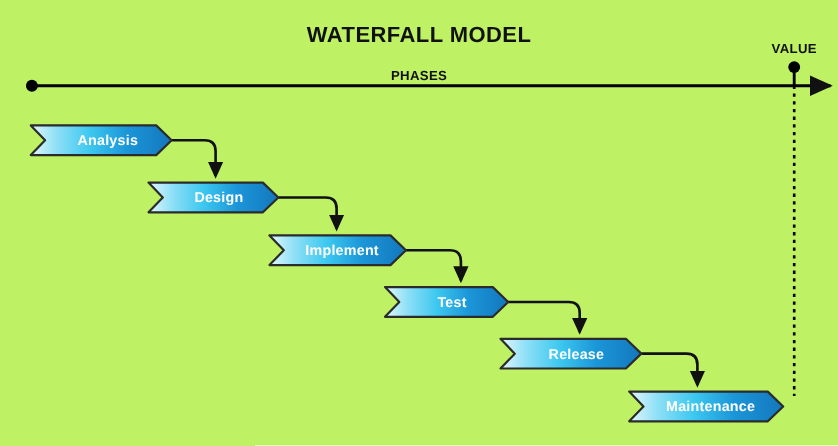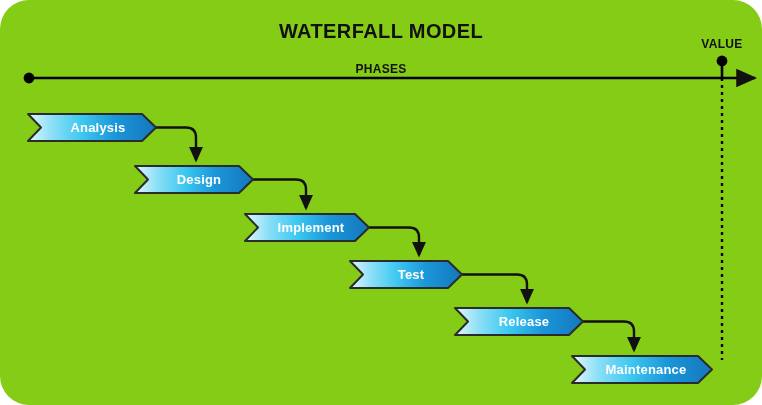--- a/index.html
+++ b/index.html
@@ -4,24 +4,23 @@
 <style>
   html, body {
     margin: 0;
     padding: 0;
     background: #ffffff;
   }
   #canvas {
     position: relative;
     width: 762px;
     height: 405px;
-    background: #84cc16;
+    background: #bef264;
     font-family: "Liberation Sans", sans-serif;
     overflow: hidden;
-    border-radius: 29px;
   }
   #diagram-svg {
     position: absolute;
     left: 0;
     top: 0;
     width: 762px;
     height: 405px;
   }
   .title-text {
     font-family: "Liberation Sans", sans-serif;

